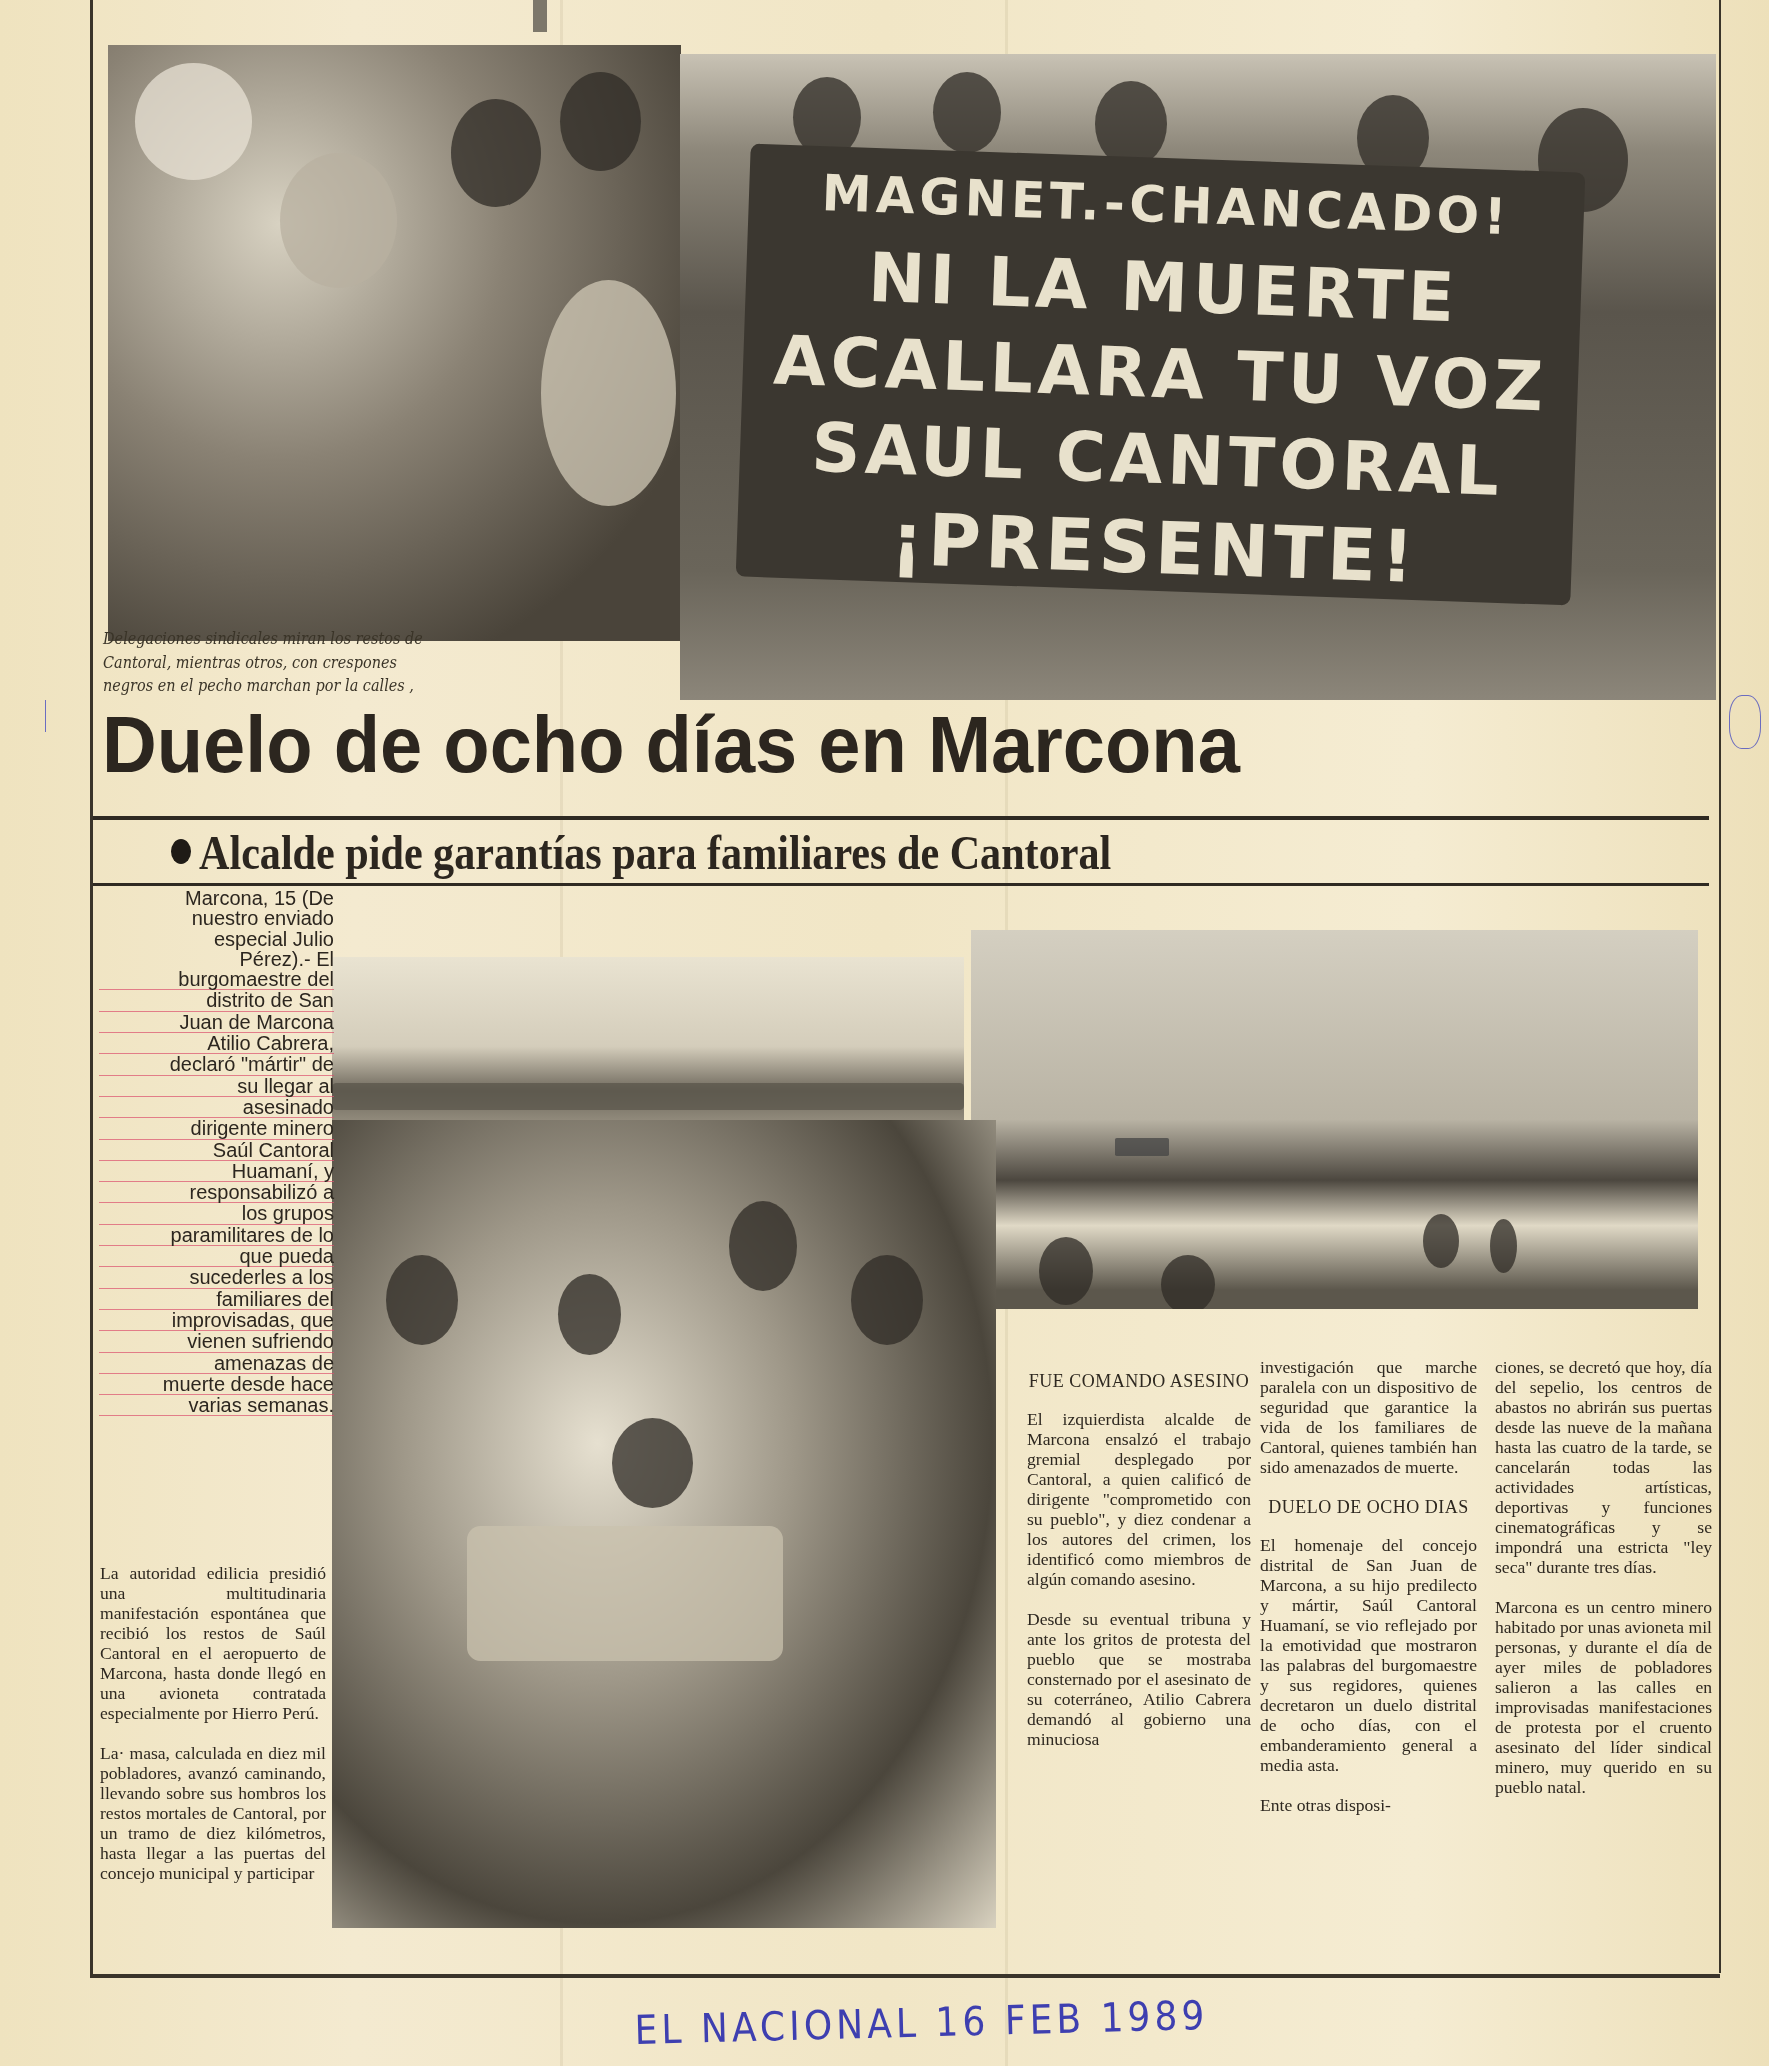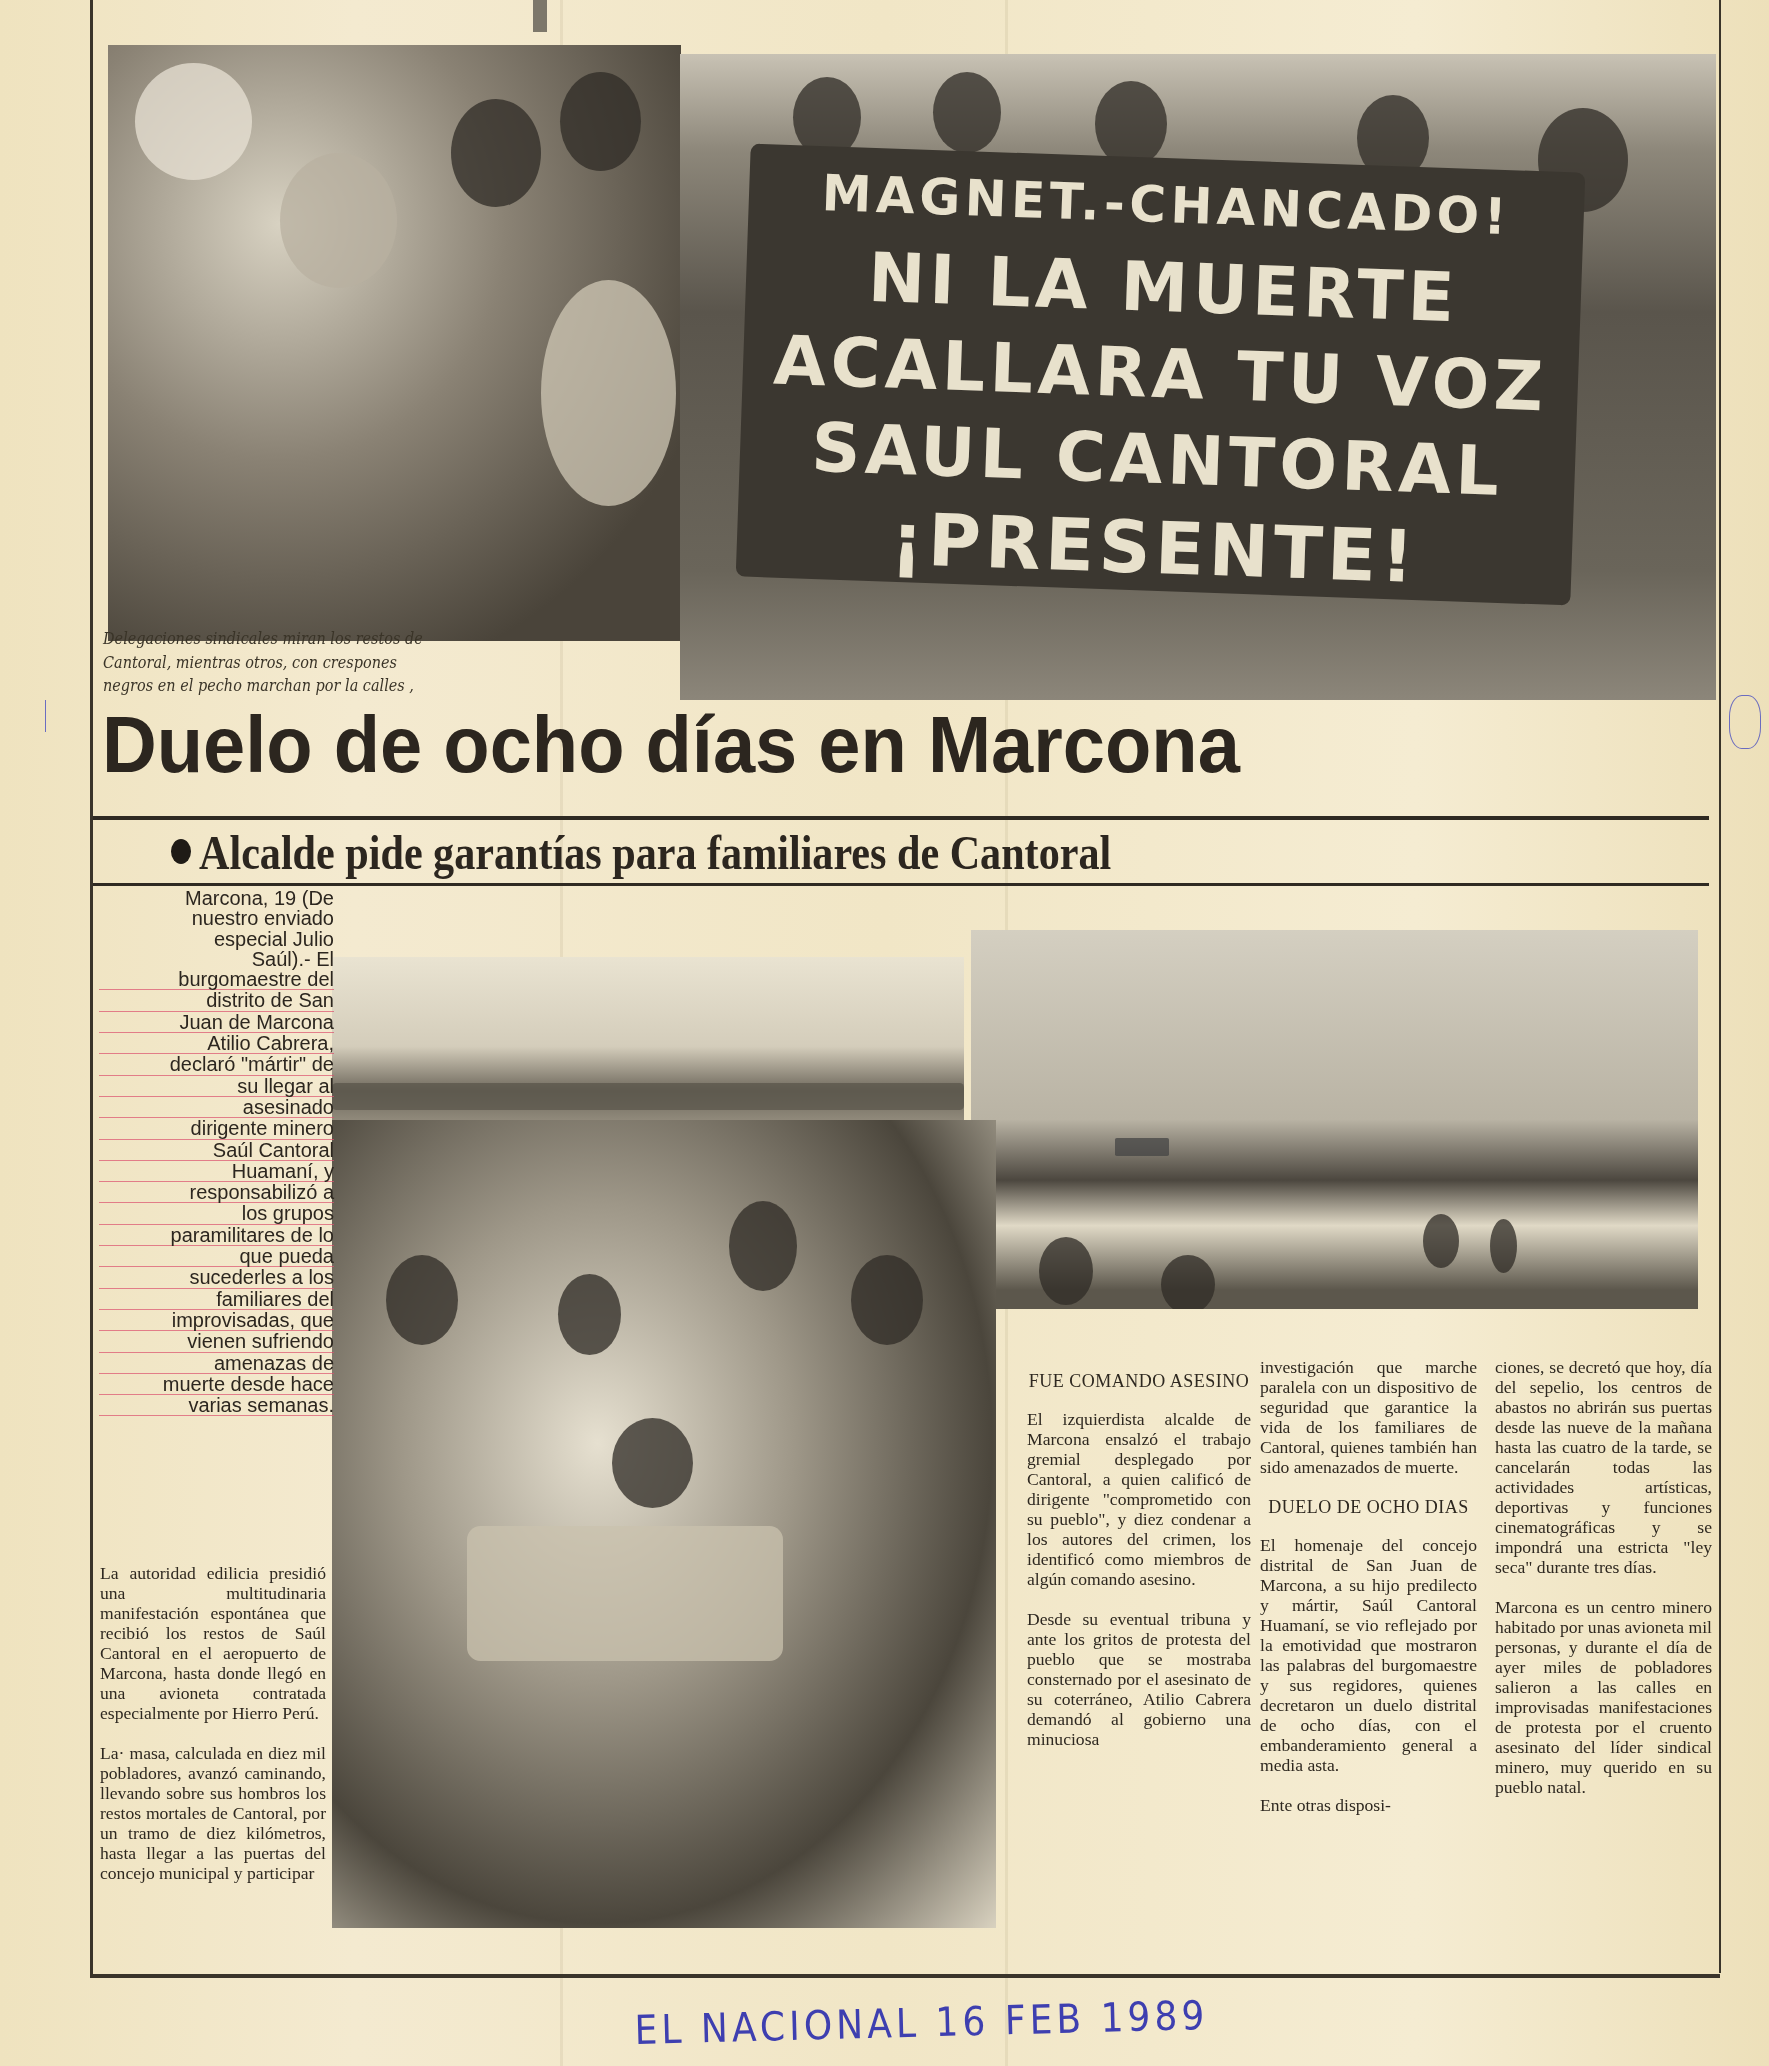--- a/index.html
+++ b/index.html
@@ -123,24 +123,24 @@
 <div class="photo photo-e photo-shapes">
   <div class="blob" style="left:54px;top:135px;width:72px;height:90px"></div>
   <div class="blob" style="left:226px;top:154px;width:63px;height:81px"></div>
   <div class="blob" style="left:397px;top:81px;width:68px;height:90px"></div>
   <div class="blob" style="left:519px;top:135px;width:72px;height:90px"></div>
   <div class="blob" style="left:280px;top:298px;width:81px;height:90px"></div>
   <div class="blob" style="left:135px;top:406px;width:316px;height:135px;border-radius:13.5px;background:#c9c1ae"></div>
 </div>
 
 <div class="lead">
-  <span class="ln">Marcona, 19 (De</span><br>
+  <span class="ln">Marcona, 15 (De</span><br>
   <span class="ln">nuestro enviado</span><br>
   <span class="ln">especial Julio</span><br>
-  <span class="ln">Saúl).- El</span>
+  <span class="ln">Pérez).- El</span>
   <span class="ul">burgomaestre del</span>
   <span class="ul">distrito de San</span>
   <span class="ul">Juan de Marcona</span>
   <span class="ul">Atilio Cabrera,</span>
   <span class="ul">declaró "mártir" de</span>
   <span class="ul">su llegar al</span>
   <span class="ul">asesinado</span>
   <span class="ul">dirigente minero</span>
   <span class="ul">Saúl Cantoral</span>
   <span class="ul">Huamaní, y</span>

